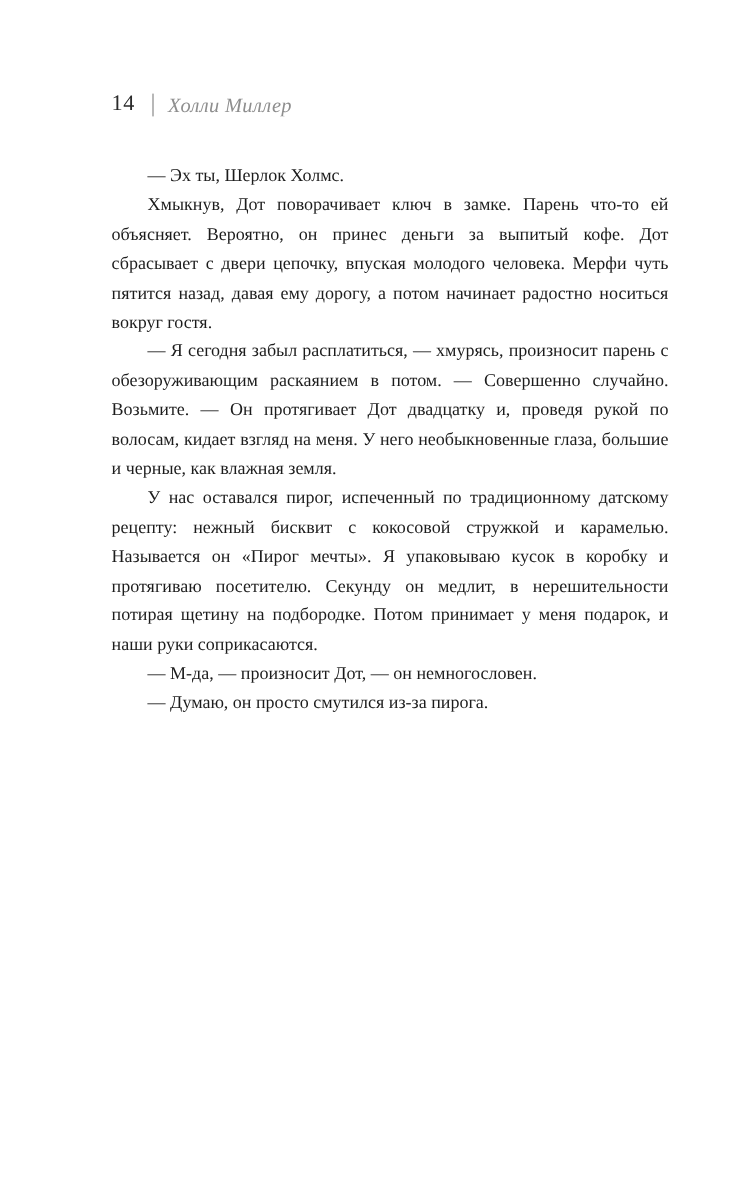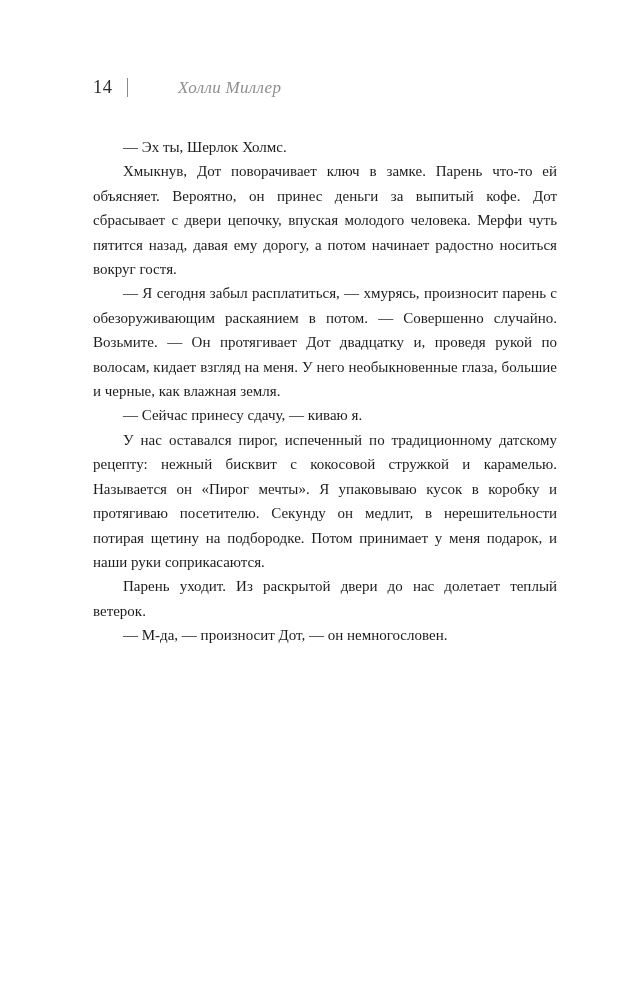--- a/index.html
+++ b/index.html
@@ -35,21 +35,20 @@
     width: 1.5px;
     height: 19px;
     background: #8a8a8a;
     margin: 0 12px 0 14px;
   }
   .header-author {
     font-style: italic;
     color: #8e8e8e;
     font-size: 17px;
     letter-spacing: 0.3px;
-    margin-left: 38px;
   }
   .body-text {
     font-size: 15px;
     line-height: 24.4px;
     text-align: justify;
     hyphens: auto;
     -webkit-hyphens: auto;
   }
   .body-text p {
     margin: 0;
@@ -65,19 +64,18 @@
   <header class="running-header">
     <span class="page-number">14</span>
     <span class="header-divider"></span>
     <span class="header-author">Холли Миллер</span>
   </header>
 
   <main class="body-text">
     <p>— Эх ты, Шерлок Холмс.</p>
     <p>Хмыкнув, Дот поворачивает ключ в замке. Парень что-то ей объясняет. Вероятно, он принес деньги за выпитый кофе. Дот сбрасывает с двери цепочку, впуская молодого человека. Мерфи чуть пятится назад, давая ему дорогу, а потом начинает радостно носиться вокруг гостя.</p>
     <p>— Я сегодня забыл расплатиться, — хмурясь, произносит парень с обезоруживающим раскаянием в потом. — Совершенно случайно. Возьмите. — Он протягивает Дот двадцатку и, проведя рукой по волосам, кидает взгляд на меня. У него необыкновенные глаза, большие и черные, как влажная земля.</p>
-    <p>— Сейчас принесу сдачу, — киваю я.</p>
     <p>У нас оставался пирог, испеченный по традиционному датскому рецепту: нежный бисквит с кокосовой стружкой и карамелью. Называется он «Пирог мечты». Я упаковываю кусок в коробку и протягиваю посетителю. Секунду он медлит, в нерешительности потирая щетину на подбородке. Потом принимает у меня подарок, и наши руки соприкасаются.</p>
-    <p>Парень уходит. Из раскрытой двери до нас долетает теплый ветерок.</p>
     <p>— М-да, — произносит Дот, — он немногословен.</p>
+    <p>— Думаю, он просто смутился из-за пирога.</p>
   </main>
 
 </div>
 
 </body></html>

